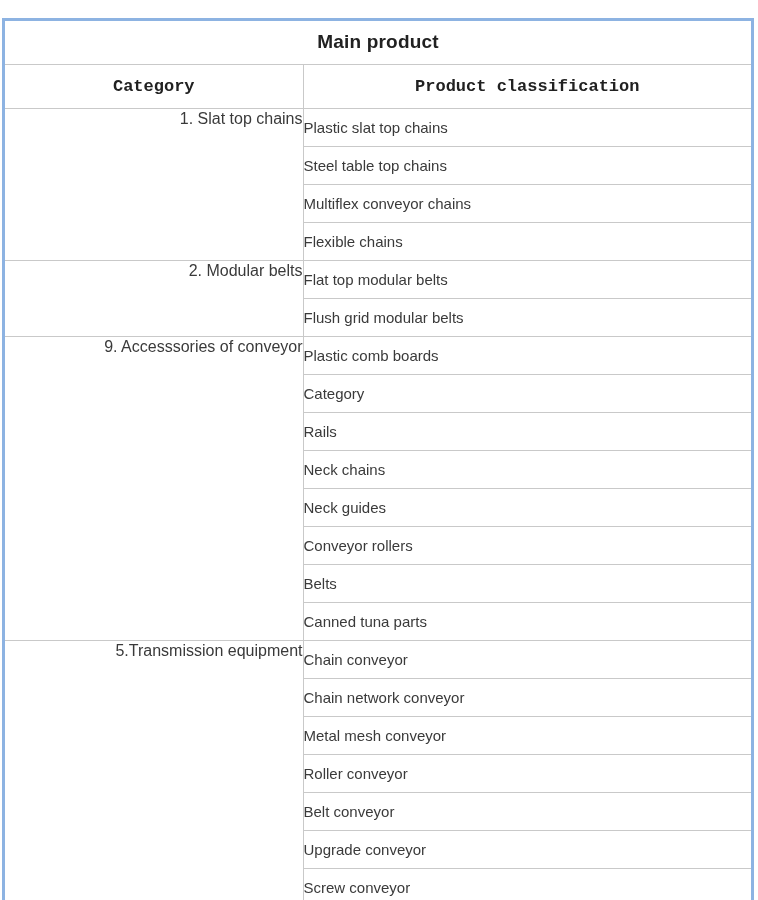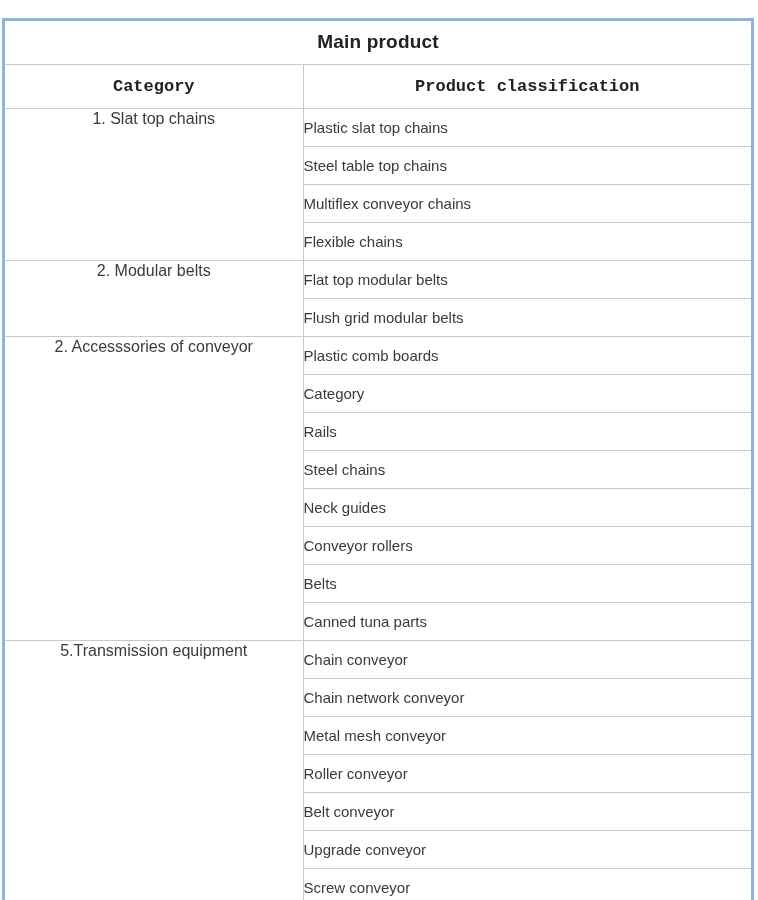--- a/index.html
+++ b/index.html
@@ -50,21 +50,21 @@
     height: 44px;
     text-align: center;
     vertical-align: middle;
     font-size: 17px;
     font-weight: bold;
     color: #212121;
     font-family: Liberation Mono, monospace;
   }
   .col-category { width: 298px; }
   .category-cell {
-    text-align: center;
+    text-align: right;
     vertical-align: top;
     padding-top: 9px;
     font-size: 16px;
     color: #3a3a3a;
     line-height: 20px;
   }
   .product-cell {
     height: 38px;
     text-align: left;
     vertical-align: middle;
@@ -106,31 +106,31 @@
             <td class="product-cell">Flexible chains</td>
           </tr>
           <tr>
             <td class="category-cell" rowspan="2">2. Modular belts</td>
             <td class="product-cell">Flat top modular belts</td>
           </tr>
           <tr>
             <td class="product-cell">Flush grid modular belts</td>
           </tr>
           <tr>
-            <td class="category-cell" rowspan="8">2. Accesssories of conveyor</td>
+            <td class="category-cell" rowspan="8">9. Accesssories of conveyor</td>
             <td class="product-cell">Plastic comb boards</td>
           </tr>
           <tr>
             <td class="product-cell">Category</td>
           </tr>
           <tr>
             <td class="product-cell">Rails</td>
           </tr>
           <tr>
-            <td class="product-cell">Steel chains</td>
+            <td class="product-cell">Neck chains</td>
           </tr>
           <tr>
             <td class="product-cell">Neck guides</td>
           </tr>
           <tr>
             <td class="product-cell">Conveyor rollers</td>
           </tr>
           <tr>
             <td class="product-cell">Belts</td>
           </tr>

